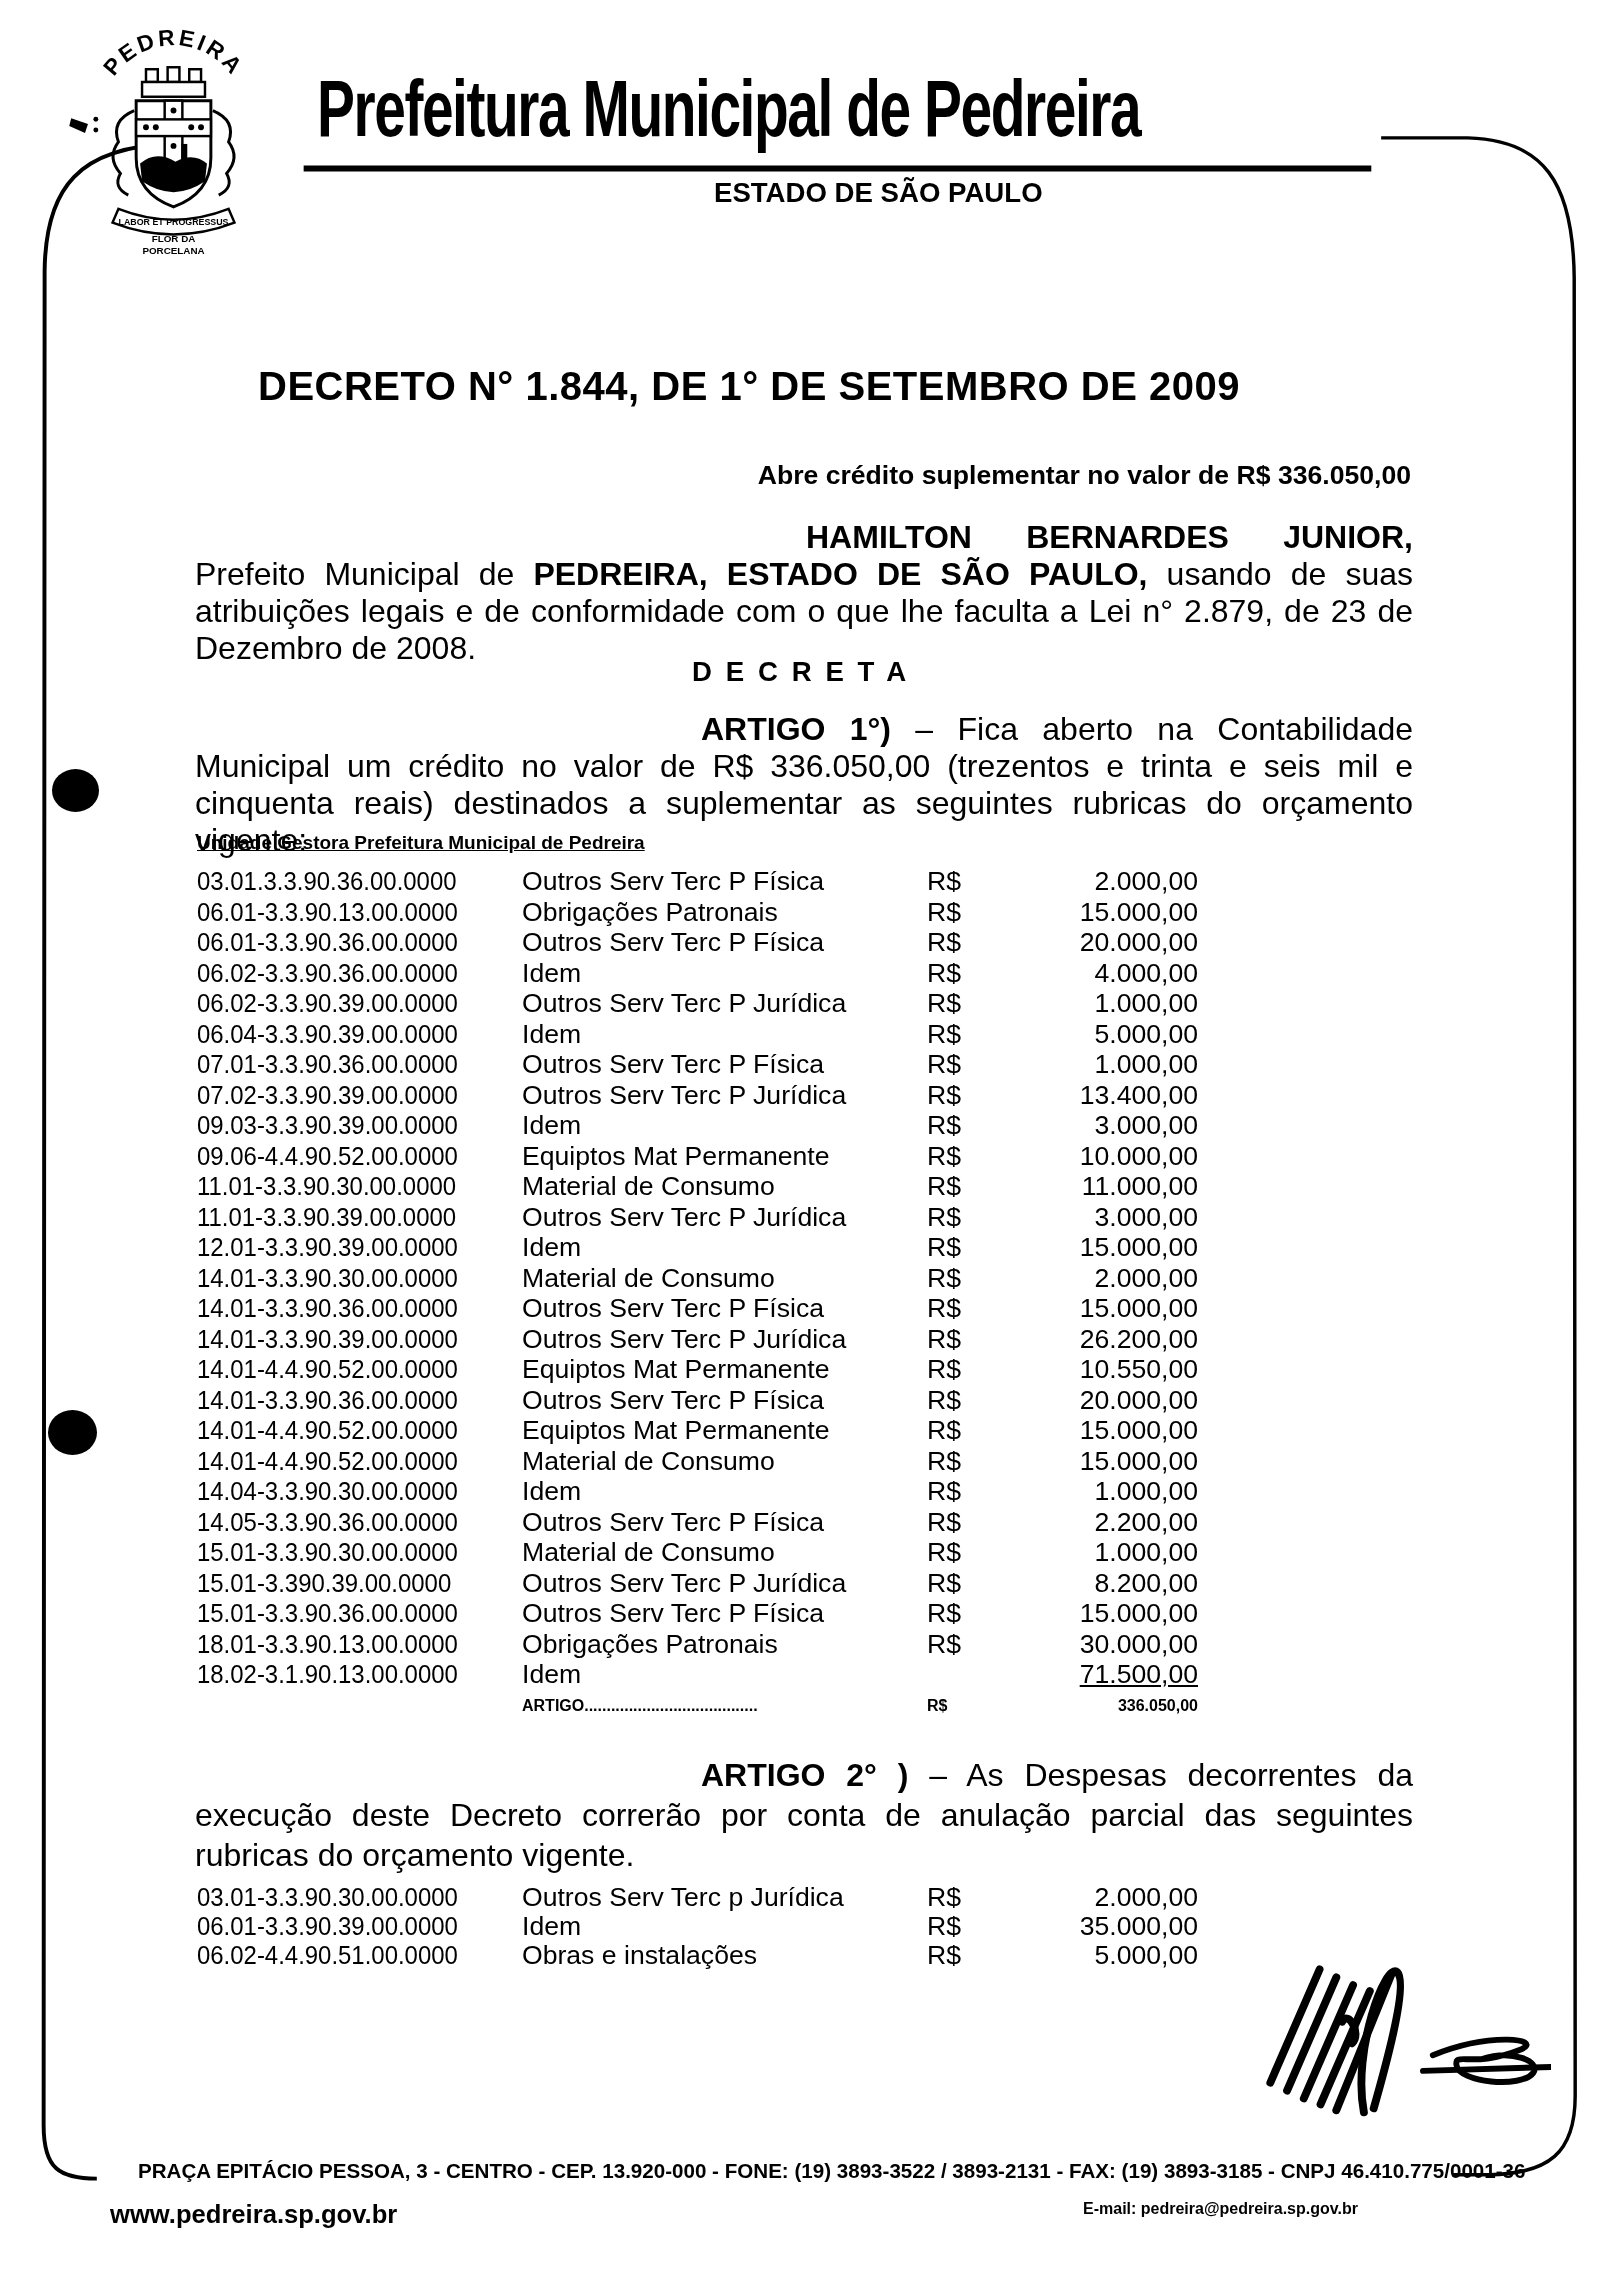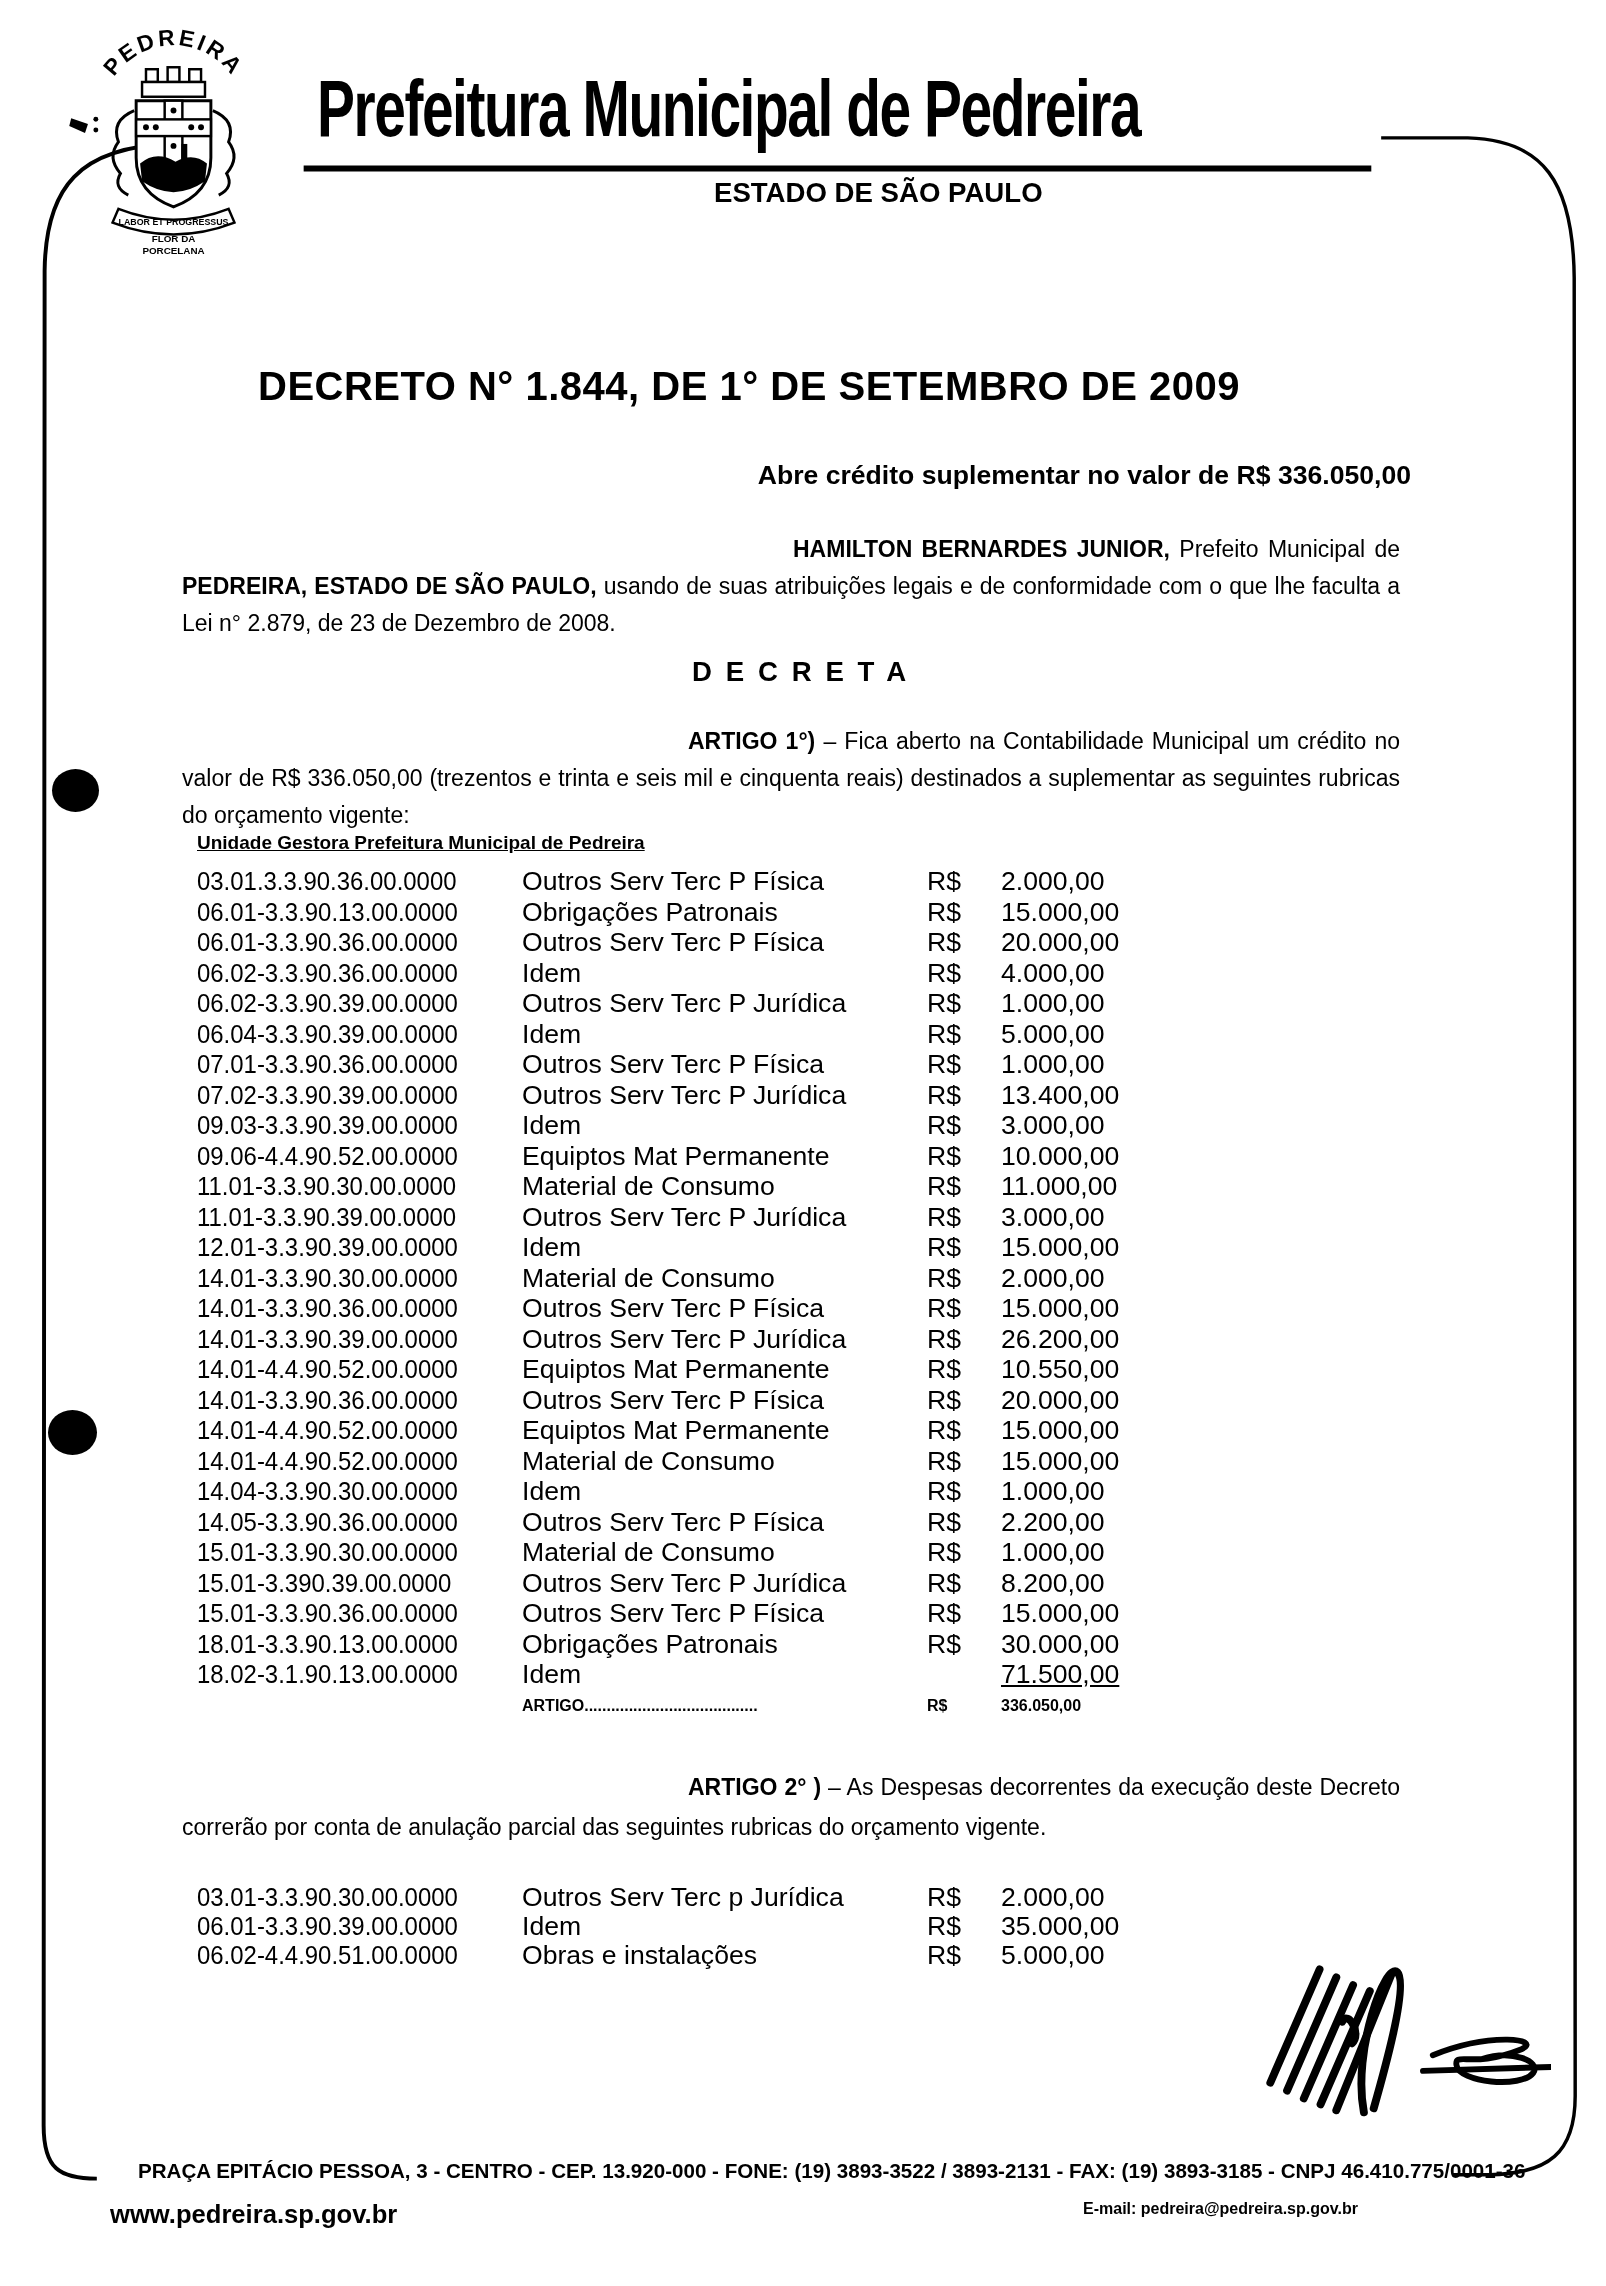--- a/index.html
+++ b/index.html
@@ -25,34 +25,34 @@
     transform:scaleX(.72);transform-origin:left top;line-height:91px;
   }
   .brand-state{
     left:714px;top:177px;width:315px;
     font-size:27.6px;font-weight:bold;text-align:center;white-space:nowrap;
   }
 
   
   .decree-title{left:258px;top:364px;font-size:40px;font-weight:bold;letter-spacing:0.5px;white-space:nowrap;}
   .decree-summary{right:196px;top:437px;font-size:26.6px;font-weight:bold;white-space:nowrap;margin-top:23px;}
-  .para{left:182px;width:1218px;font-size:23px;line-height:37px;margin-top:12px;}
+  .para{left:195px;width:1218px;font-size:32px;line-height:37px;}
   .p-preamble{top:519px;text-indent:611px;}
   .decreta{left:197px;top:656px;width:1218px;text-align:center;font-size:27.6px;font-weight:bold;letter-spacing:13.8px;}
   .p-art1{top:711px;text-indent:506px;}
   .p-art2{top:1755px;text-indent:506px;line-height:40px;}
 
   .tbl-heading{left:197px;top:832px;font-size:19px;font-weight:bold;text-decoration:underline;white-space:nowrap;}
 
   .tbl{left:197px;width:1001px;font-size:26.6px;}
   .tbl1{top:866px;}
   .tbl2{top:1883px;}
   .trow{display:grid;grid-template-columns:325px 405px 74px 197px;height:30.5px;line-height:30.5px;white-space:nowrap;}
   .tbl2 .trow{height:29px;line-height:29px;}
-  .c-val{text-align:left;}
+  .c-val{text-align:right;}
   .trow-total{display:grid;grid-template-columns:325px 405px 74px 197px;height:32.5px;line-height:32.5px;font-weight:bold;white-space:nowrap;}
 
   
   .footer-line1{
     left:138px;top:2158px;font-size:21px;font-weight:bold;white-space:nowrap;
     transform:scaleX(.98);transform-origin:left top;line-height:25.6px;
   }
   .footer-web{left:110px;top:2200px;font-size:25.6px;font-weight:bold;white-space:nowrap;}
   .footer-email{left:1083px;top:2200px;font-size:16px;font-weight:bold;white-space:nowrap;}
 

